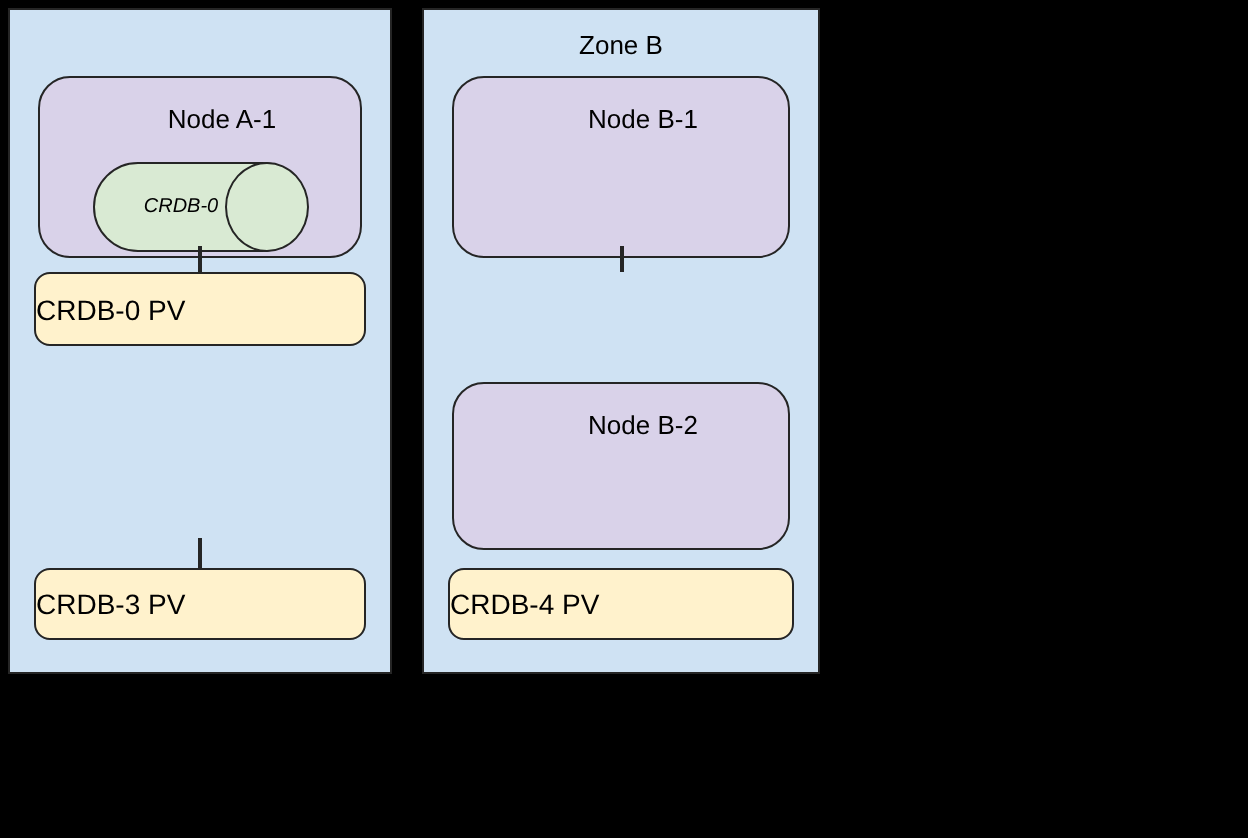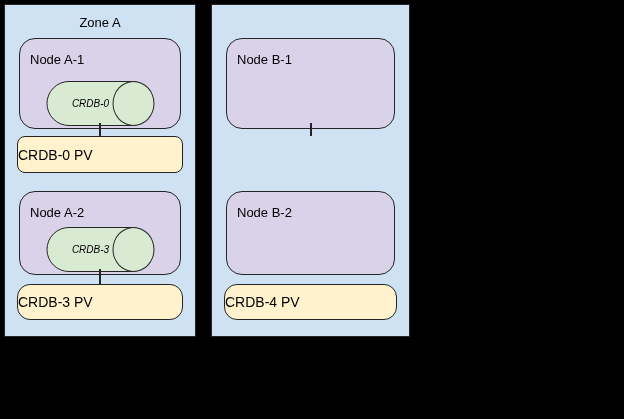--- a/index.html
+++ b/index.html
@@ -25,22 +25,22 @@
   .node{
     position:absolute;left:14px;right:14px;
     background:var(--node,#d9d2e9);
     border:1px solid var(--border,#222);
     border-radius:16px;
     box-sizing:border-box;
   }
   .node1{top:33px;height:91px;}
   .node2{top:186px;height:84px;}
   .node-label{
-    position:absolute;top:13px;left:0;right:0;
-    text-align:left;font-size:13px;line-height:16px;margin-left:10px;
+    position:absolute;top:13px;left:12px;right:0;
+    text-align:center;font-size:13px;line-height:16px;margin-left:10px;
   }
   .pod{
     position:absolute;bottom:2px;left:50%;transform:translateX(-50%);
     width:107px;height:45px;
     background:var(--pod,#d9ead3);
     border:1px solid var(--border,#222);
     border-radius:23px;
     box-sizing:border-box;
     font-style:italic;
   }
@@ -60,65 +60,58 @@
   .pv{
     position:absolute;left:12px;right:12px;
     background:var(--pv,#fff2cc);
     border:1px solid var(--border,#222);
     border-radius:8px;
     box-sizing:border-box;
     display:flex;align-items:center;
     font-size:14px;
   }
   .pv1{top:131px;height:37px;}
-  .pv2{top:279px;height:36px;border-radius:13px;}
+  .pv2{top:279px;height:36px;}
   .connector{
     position:absolute;left:50%;margin-left:-1px;width:2px;
     background:var(--border,#222);
   }
   .c1{top:118px;height:13px;}
   .c2{top:264px;height:15px;}
   .zone-a{left:4px;width:192px;}
   .zone-b{left:211px;width:199px;}
   .zone-c{left:426px;width:194px;}
 </style>
 </head>
 <body style="--bg: #000000; --zone: #cfe2f3; --node: #d9d2e9; --pod: #d9ead3; --pv: #fff2cc; --border: #252525; --text: #000000;">
 
 <div class="canvas">
 
   <div class="zone zone-a">
-    <div class="zone-label">Zone A</div>
 
     <div class="node node1">
       <div class="node-label">Node A-1</div>
       <div class="pod">
         <div class="pod-cap"></div>
         <div class="pod-label">CRDB-0</div>
       </div>
     </div>
     <div class="connector c1"></div>
     <div class="pv pv1">
       <span>CRDB-0 PV</span>
     </div>
 
-    <div class="node node2">
-      <div class="node-label">Node A-2</div>
-      <div class="pod">
-        <div class="pod-cap"></div>
-        <div class="pod-label">CRDB-3</div>
-      </div>
-    </div>
     <div class="connector c2"></div>
     <div class="pv pv2">
       <span>CRDB-3 PV</span>
     </div>
   </div>
 
   <div class="zone zone-b">
+    <div class="zone-label">Zone B</div>
 
     <div class="node node1">
       <div class="node-label">Node B-1</div>
     </div>
     <div class="connector c1"></div>
 
     <div class="node node2">
       <div class="node-label">Node B-2</div>
     </div>
     <div class="pv pv2">

